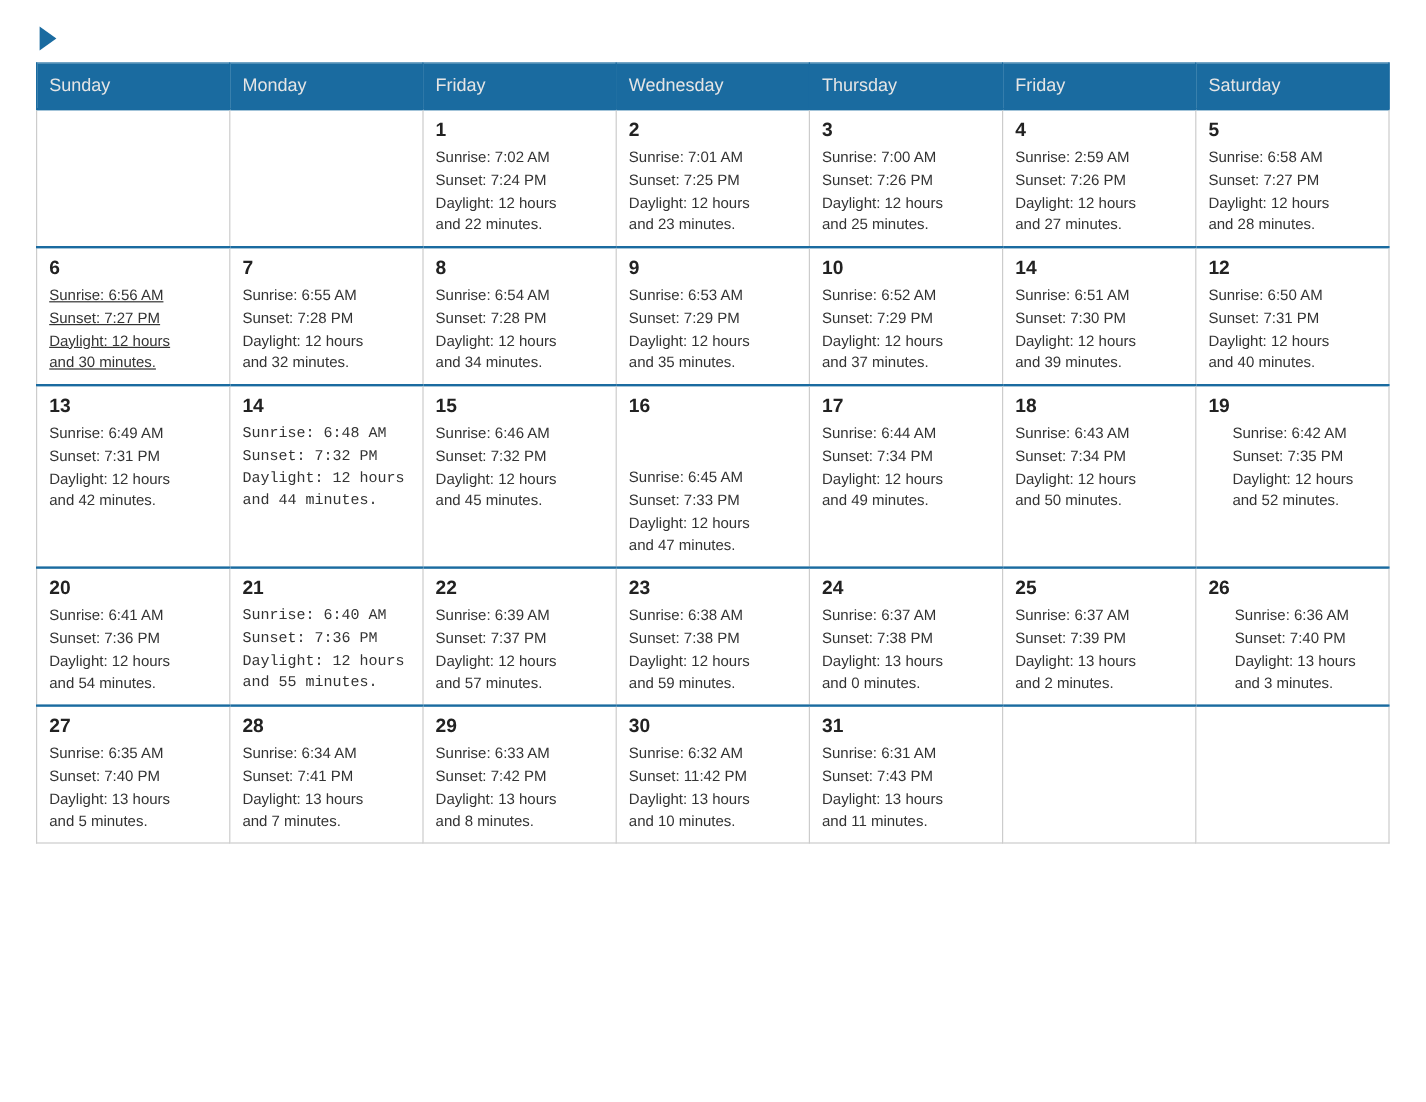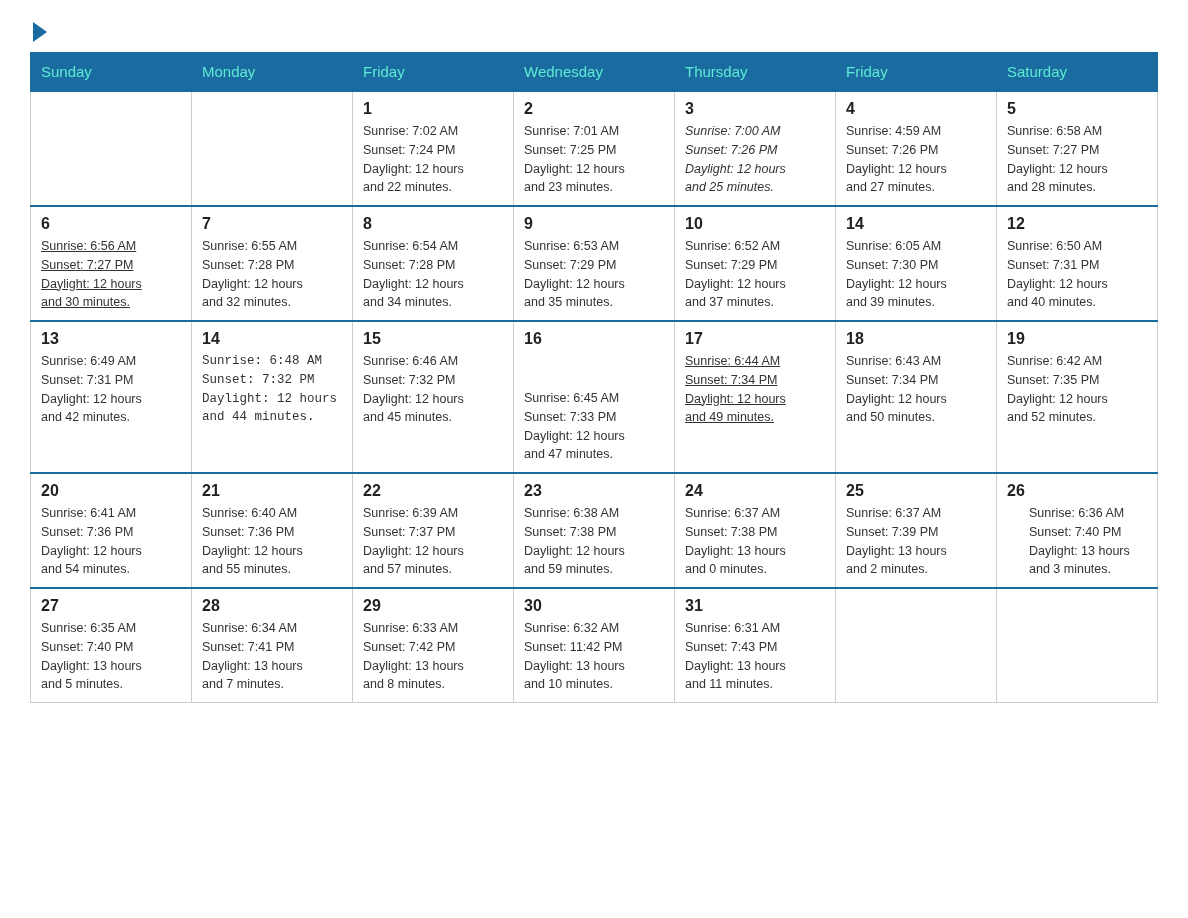--- a/index.html
+++ b/index.html
@@ -60,21 +60,21 @@
       color: #444;
       margin-top: 2px;
     }
     .calendar {
       width: 100%;
       border-collapse: collapse;
       margin-top: 10px;
     }
     .calendar th {
       background-color: #1a6ba0;
-      color: #5eead4;
+      color: #e5e5e5;
       padding: 10px 10px;
       font-size: 15px;
       font-weight: normal;
       text-align: left;
       border: 1px solid #1a6ba0;
     }
     .calendar td {
       border: 1px solid #ccc;
       vertical-align: top;
       padding: 8px 10px;
@@ -146,28 +146,28 @@
         </td>
         <td>
           <div class="day-number">2</div>
           <div class="day-info" style="white-space: pre-line;">Sunrise: 7:01 AM
 Sunset: 7:25 PM
 Daylight: 12 hours
 and 23 minutes.</div>
         </td>
         <td>
           <div class="day-number">3</div>
-          <div class="day-info" style="white-space: pre-line; font-style: italic;">Sunrise: 7:00 AM
+          <div class="day-info" style="white-space: pre-line;">Sunrise: 7:00 AM
 Sunset: 7:26 PM
 Daylight: 12 hours
 and 25 minutes.</div>
         </td>
         <td>
           <div class="day-number">4</div>
-          <div class="day-info" style="white-space: pre-line;">Sunrise: 4:59 AM
+          <div class="day-info" style="white-space: pre-line;">Sunrise: 2:59 AM
 Sunset: 7:26 PM
 Daylight: 12 hours
 and 27 minutes.</div>
         </td>
         <td>
           <div class="day-number">5</div>
           <div class="day-info" style="white-space: pre-line;">Sunrise: 6:58 AM
 Sunset: 7:27 PM
 Daylight: 12 hours
 and 28 minutes.</div>
@@ -204,21 +204,21 @@
         </td>
         <td>
           <div class="day-number">10</div>
           <div class="day-info" style="white-space: pre-line;">Sunrise: 6:52 AM
 Sunset: 7:29 PM
 Daylight: 12 hours
 and 37 minutes.</div>
         </td>
         <td>
           <div class="day-number">14</div>
-          <div class="day-info" style="white-space: pre-line;">Sunrise: 6:05 AM
+          <div class="day-info" style="white-space: pre-line;">Sunrise: 6:51 AM
 Sunset: 7:30 PM
 Daylight: 12 hours
 and 39 minutes.</div>
         </td>
         <td>
           <div class="day-number">12</div>
           <div class="day-info" style="white-space: pre-line;">Sunrise: 6:50 AM
 Sunset: 7:31 PM
 Daylight: 12 hours
 and 40 minutes.</div>
@@ -248,51 +248,51 @@
         </td>
         <td>
           <div class="day-number">16</div>
           <div class="day-info" style="white-space: pre-line; margin-top: 41px;">Sunrise: 6:45 AM
 Sunset: 7:33 PM
 Daylight: 12 hours
 and 47 minutes.</div>
         </td>
         <td>
           <div class="day-number">17</div>
-          <div class="day-info" style="white-space: pre-line; text-decoration: underline;">Sunrise: 6:44 AM
+          <div class="day-info" style="white-space: pre-line;">Sunrise: 6:44 AM
 Sunset: 7:34 PM
 Daylight: 12 hours
 and 49 minutes.</div>
         </td>
         <td>
           <div class="day-number">18</div>
           <div class="day-info" style="white-space: pre-line;">Sunrise: 6:43 AM
 Sunset: 7:34 PM
 Daylight: 12 hours
 and 50 minutes.</div>
         </td>
         <td>
           <div class="day-number">19</div>
-          <div class="day-info" style="white-space: pre-line;">Sunrise: 6:42 AM
+          <div class="day-info" style="white-space: pre-line; margin-left: 20px;">Sunrise: 6:42 AM
 Sunset: 7:35 PM
 Daylight: 12 hours
 and 52 minutes.</div>
         </td>
       </tr>
       <tr>
         <td>
           <div class="day-number">20</div>
           <div class="day-info" style="white-space: pre-line;">Sunrise: 6:41 AM
 Sunset: 7:36 PM
 Daylight: 12 hours
 and 54 minutes.</div>
         </td>
         <td>
           <div class="day-number">21</div>
-          <div class="day-info" style="white-space: pre-line;">Sunrise: 6:40 AM
+          <div class="day-info" style="white-space: pre-line; font-family: Liberation Mono, monospace;">Sunrise: 6:40 AM
 Sunset: 7:36 PM
 Daylight: 12 hours
 and 55 minutes.</div>
         </td>
         <td>
           <div class="day-number">22</div>
           <div class="day-info" style="white-space: pre-line;">Sunrise: 6:39 AM
 Sunset: 7:37 PM
 Daylight: 12 hours
 and 57 minutes.</div>

